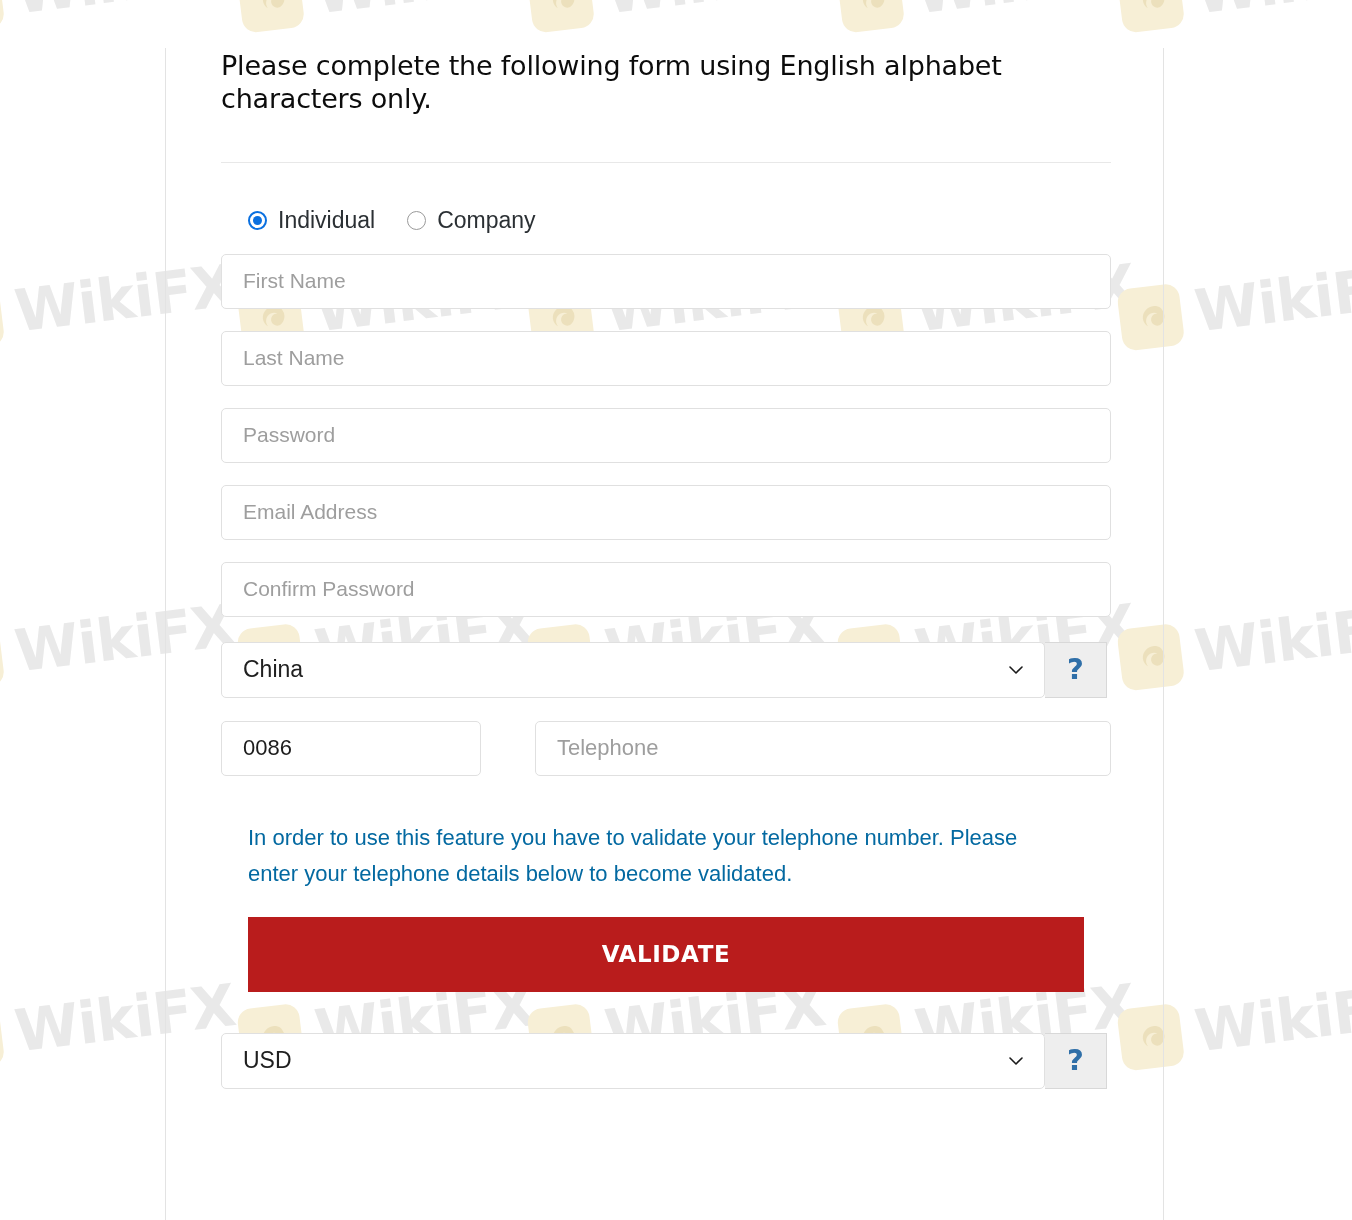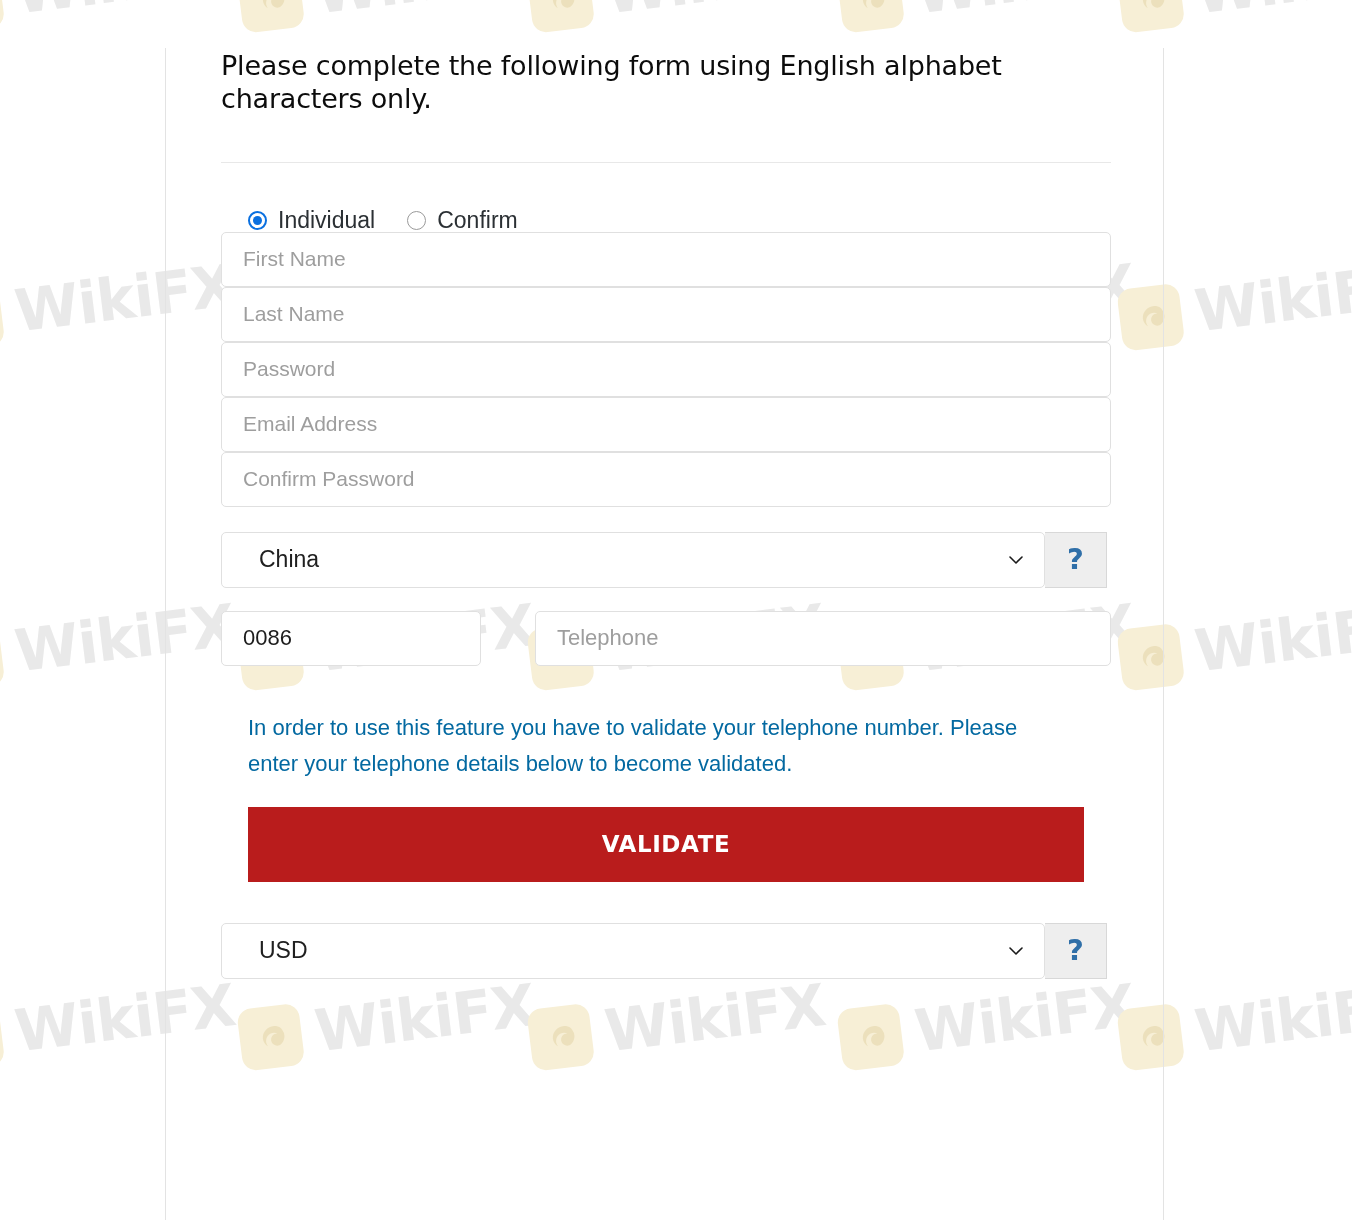--- a/index.html
+++ b/index.html
@@ -127,21 +127,21 @@
     border: 1.5px solid #9a9a9a;
     background: #ffffff;
   }
   .radio-label {
     font-size: 23px;
     color: #2b3034;
     line-height: 1;
   }
 
   
-  .field-row { }
+  .field-row { margin-top: 22px; }
   #first-name-row { }
 
   .text-input {
     display: block;
     width: 890px;
     height: 55px;
     box-sizing: border-box;
     border: 1px solid #e0e0e0;
     border-radius: 5px;
     background: #ffffff;
@@ -168,21 +168,20 @@
     border-radius: 5px;
     background: #ffffff;
     display: flex;
     align-items: center;
     padding: 0 21px;
   }
   .select-value {
     font-size: 23px;
     color: #202020;
     line-height: 1;
-    margin-left: 16px;
   }
   .select-chevron {
     position: absolute;
     right: 18px;
     top: 50%;
     transform: translateY(-50%);
     width: 20px;
     height: 20px;
   }
   .help-button {
@@ -421,21 +420,21 @@
     <h1 id="form-heading">Please complete the following form using English alphabet characters only.</h1>
     <div id="heading-divider"></div>
 
     <div id="account-type-group">
       <label class="radio-option">
         <span class="radio-dot on"></span>
         <span class="radio-label">Individual</span>
       </label>
       <label class="radio-option">
         <span class="radio-dot off"></span>
-        <span class="radio-label">Confirm</span>
+        <span class="radio-label">Company</span>
       </label>
     </div>
 
     <div class="field-row" id="first-name-row">
       <input class="text-input" type="text" placeholder="First Name" style="">
     </div>
 
     <div class="field-row">
       <input class="text-input" type="text" placeholder="Last Name" style="">
     </div>

